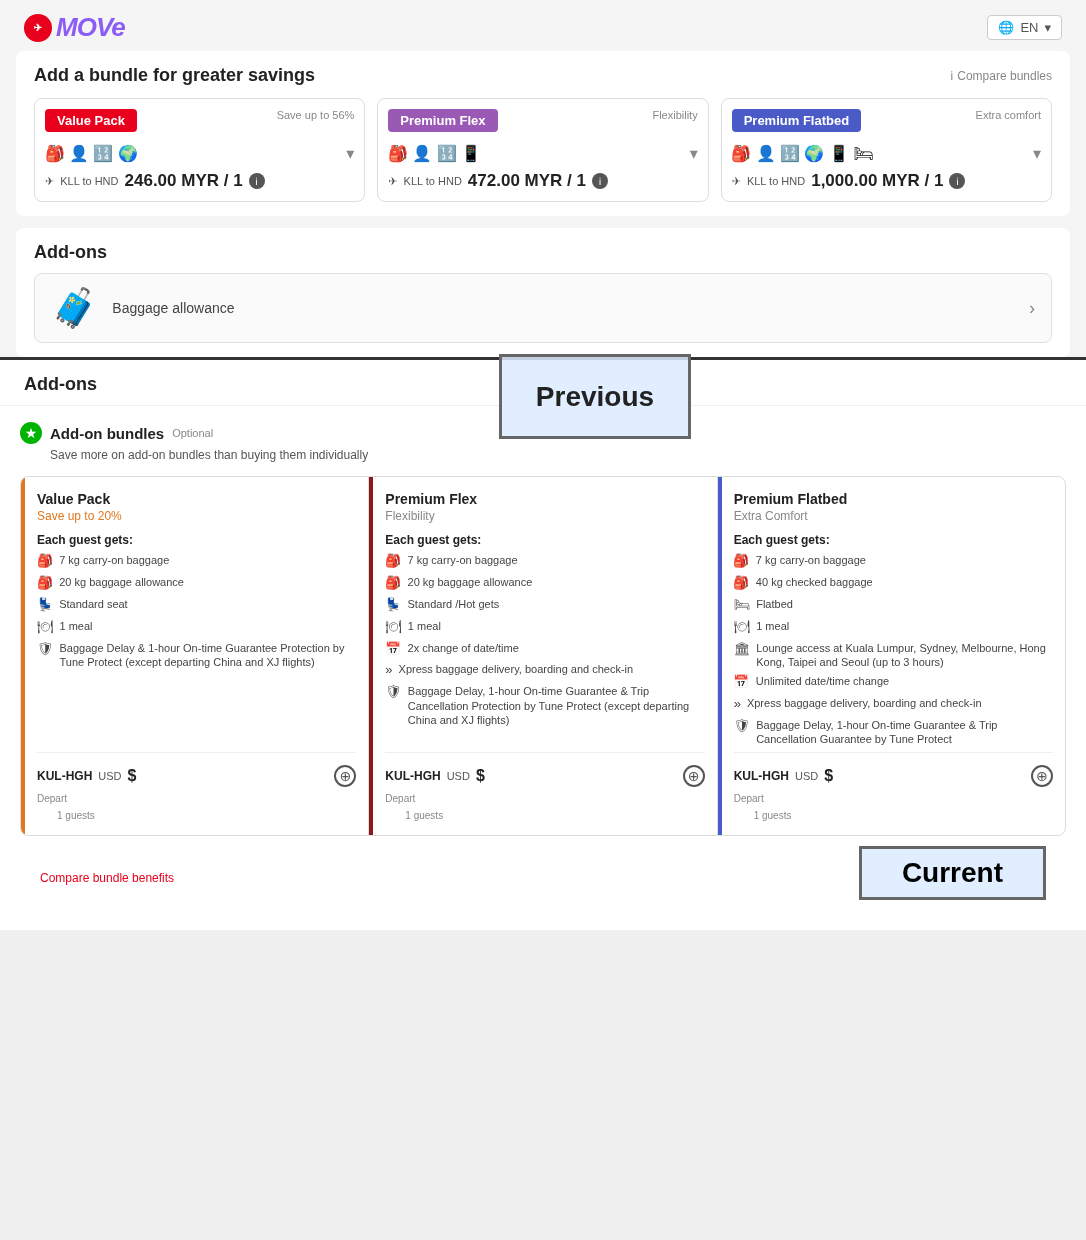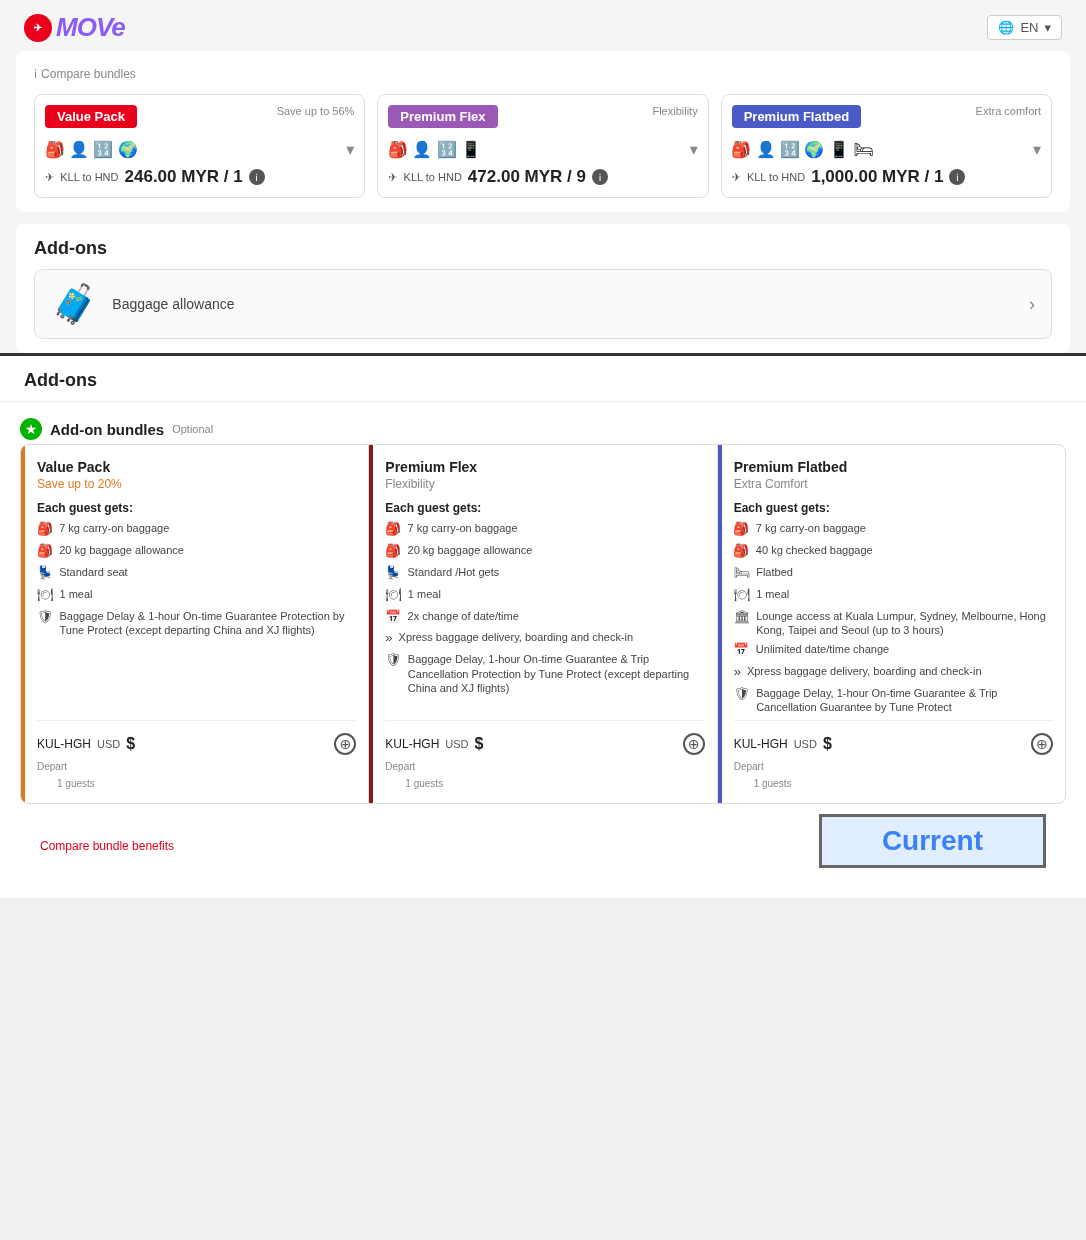--- a/index.html
+++ b/index.html
@@ -149,21 +149,21 @@
     .bc-sub { font-size: 12px; color: #888; margin-bottom: 10px; }
     .bc-sub-orange { color: #e07820; font-size: 12px; margin-bottom: 10px; }
     .each-guest { font-size: 12px; font-weight: bold; color: #222; margin-bottom: 6px; }
     .perk-item { display: flex; align-items: flex-start; gap: 6px; font-size: 11px; color: #444; margin-bottom: 5px; line-height: 1.3; }
     .perk-icon { font-size: 13px; flex-shrink: 0; margin-top: 0px; }
 
     .bc-footer {
       margin-top: auto; padding-top: 12px; border-top: 1px solid #eee;
       display: flex; align-items: center; gap: 6px; flex-wrap: wrap;
     }
-    .bc-route { font-size: 12px; font-weight: normal; color: #222; }
+    .bc-route { font-size: 12px; font-weight: bold; color: #222; }
     .bc-currency { font-size: 11px; color: #555; }
     .bc-price { font-size: 16px; font-weight: bold; color: #222; }
     .bc-add-btn {
       width: 22px; height: 22px; border: 2px solid #555; border-radius: 50%;
       display: flex; align-items: center; justify-content: center; color: #555; font-size: 14px; cursor: pointer; margin-left: auto;
     }
     .bc-depart { font-size: 10px; color: #888; width: 100%; }
     .bc-guests { font-size: 10px; color: #888; margin-left: 20px; }
 
     .compare-link-bottom {
@@ -176,22 +176,22 @@
     }
 
     .bottom-footer-row {
       display: flex; justify-content: space-between; align-items: center;
       padding: 10px 20px 14px 20px;
     }
     .current-overlay {
       display: inline-block;
       border: 3px solid #666;
       background: rgba(220,235,255,0.85);
-      font-size: 28px; font-weight: bold; color: #3b82f6;
-      padding: 8px 60px;
+      font-size: 28px; font-weight: bold; color: #000000;
+      padding: 8px 40px;
     }
 
     .top-wrapper {
       position: relative;
     }
   </style>
 </head>
 <body>
 
 <div class="top-wrapper">
@@ -205,20 +205,21 @@
       </div>
       <div class="lang-selector">
         <span>🌐</span>
         <span>EN</span>
         <span>▾</span>
       </div>
     </div>
 
     <div class="bundle-section">
       <div class="bundle-title-row">
+        <span class="bundle-title">Add a bundle for greater savings</span>
         <span class="compare-link">
           <span>ℹ</span>
           <span>Compare bundles</span>
         </span>
       </div>
       <div class="bundle-cards">
 
         <div class="bundle-card">
           <div style="display:flex; justify-content:space-between; align-items:flex-start;">
             <span class="bundle-badge badge-red">Value Pack</span>
@@ -235,21 +236,21 @@
 
         <div class="bundle-card">
           <div style="display:flex; justify-content:space-between; align-items:flex-start;">
             <span class="bundle-badge badge-purple">Premium Flex</span>
             <span style="font-size:11px; color:#888;">Flexibility</span>
           </div>
           <div class="bundle-icons">🎒 👤 🔢 📱 <span style="margin-left:auto; color:#888;">▾</span></div>
           <div class="bundle-price-row">
             <span>✈</span>
             <span>KLL to HND</span>
-            <span class="price-val">472.00 MYR / 9</span>
+            <span class="price-val">472.00 MYR / 1</span>
             <span class="info-circle">ℹ</span>
           </div>
         </div>
 
         <div class="bundle-card">
           <div style="display:flex; justify-content:space-between; align-items:flex-start;">
             <span class="bundle-badge badge-blue">Premium Flatbed</span>
             <span style="font-size:11px; color:#888;">Extra comfort</span>
           </div>
           <div class="bundle-icons">🎒 👤 🔢 🌍 📱 🛏 <span style="margin-left:auto; color:#888;">▾</span></div>
@@ -266,34 +267,38 @@
     <div class="addons-section-top">
       <div class="addons-title">Add-ons</div>
       <div class="baggage-row">
         <span class="baggage-emoji">🧳</span>
         <span class="baggage-label">Baggage allowance</span>
         <span class="chevron-right">›</span>
       </div>
     </div>
   </div>
 
+  <div class="previous-overlay">
+    <span>Previous</span>
+  </div>
 </div>
 
 <div class="bottom-section">
   <div class="bottom-addons-header">
     <span>Add-ons</span>
   </div>
 
   <div class="addons-inner">
 
     <div class="addon-bundles-header">
       <div class="star-icon">★</div>
       <span class="addon-bundles-title">Add-on bundles</span>
       <span class="optional-badge">Optional</span>
     </div>
+    <div class="addon-bundles-subtitle">Save more on add-on bundles than buying them individually</div>
 
     <div class="bundle-compare-cards">
 
       <div class="bc-card bc-card-left-border bc-orange">
         <div class="bc-title">Value Pack</div>
         <div class="bc-sub-orange">Save up to 20%</div>
         <div class="each-guest">Each guest gets:</div>
         <div class="perk-item">
             <span class="perk-icon">🎒</span>
             <span>7 kg carry-on baggage</span>

